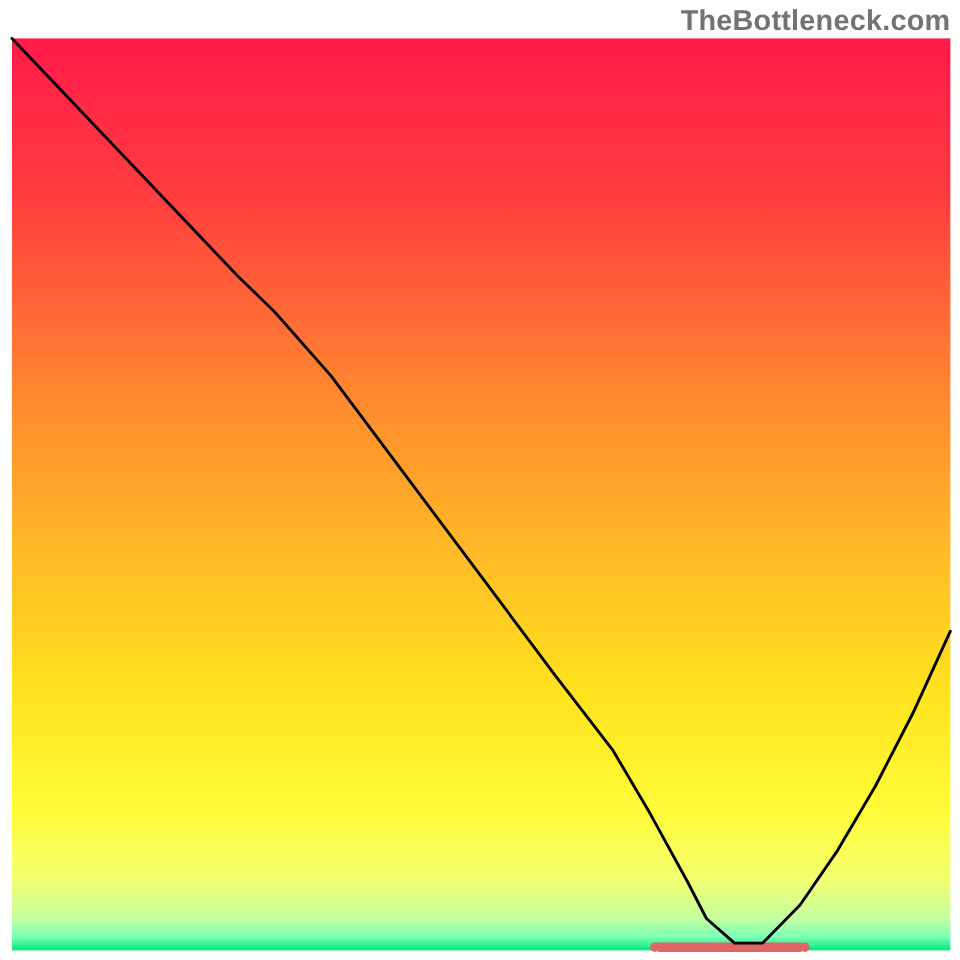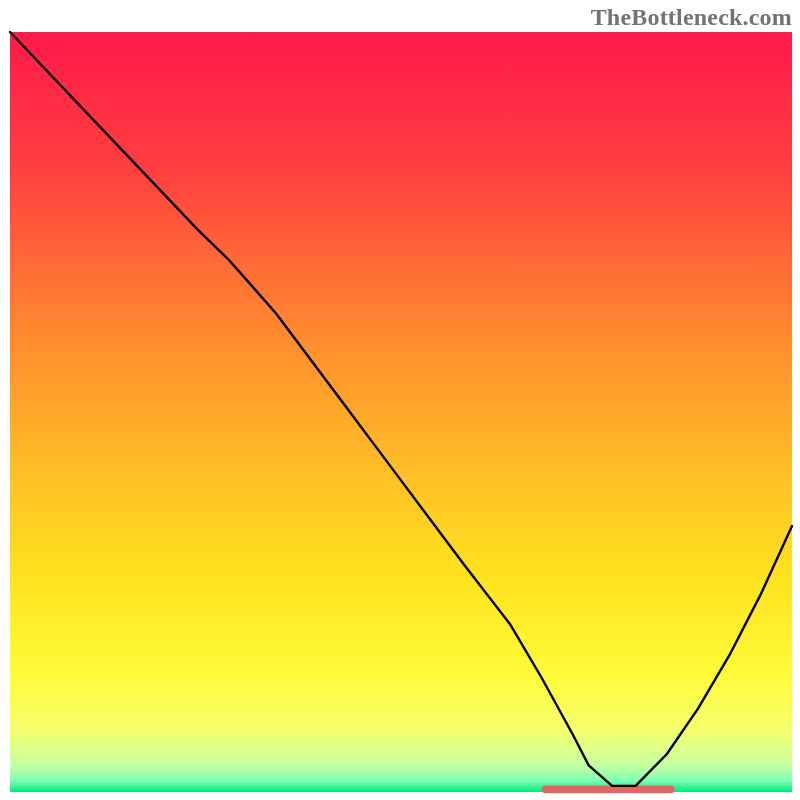--- a/index.html
+++ b/index.html
@@ -8,21 +8,20 @@
     width: 800px;
     height: 800px;
     overflow: hidden;
     background: #fff;
     font-family: Arial, Helvetica, sans-serif;
   }
   .canvas {
     position: relative;
     width: 800px;
     height: 590px;
-    font-family: Liberation Serif, serif;
   }
   .watermark {
     position: absolute;
     top: 4px;
     right: 8px;
     font-size: 24px;
     font-weight: 600;
     color: #737373;
     letter-spacing: 0.2px;
     user-select: none;

